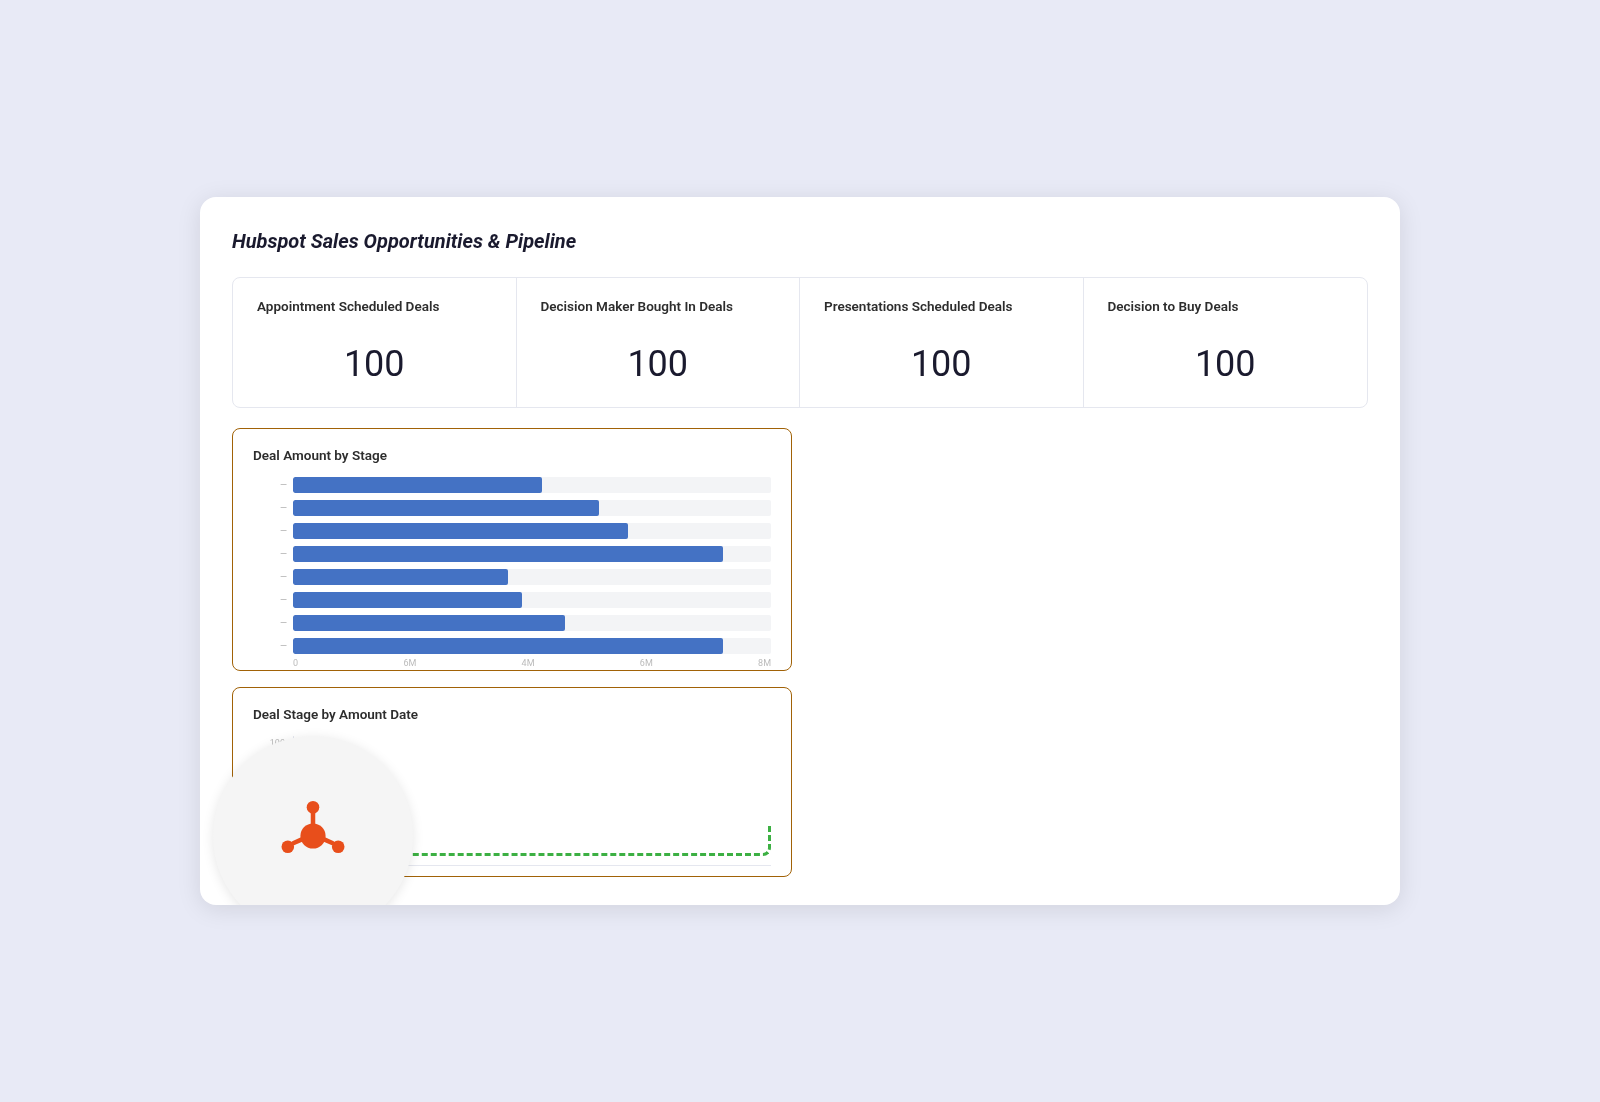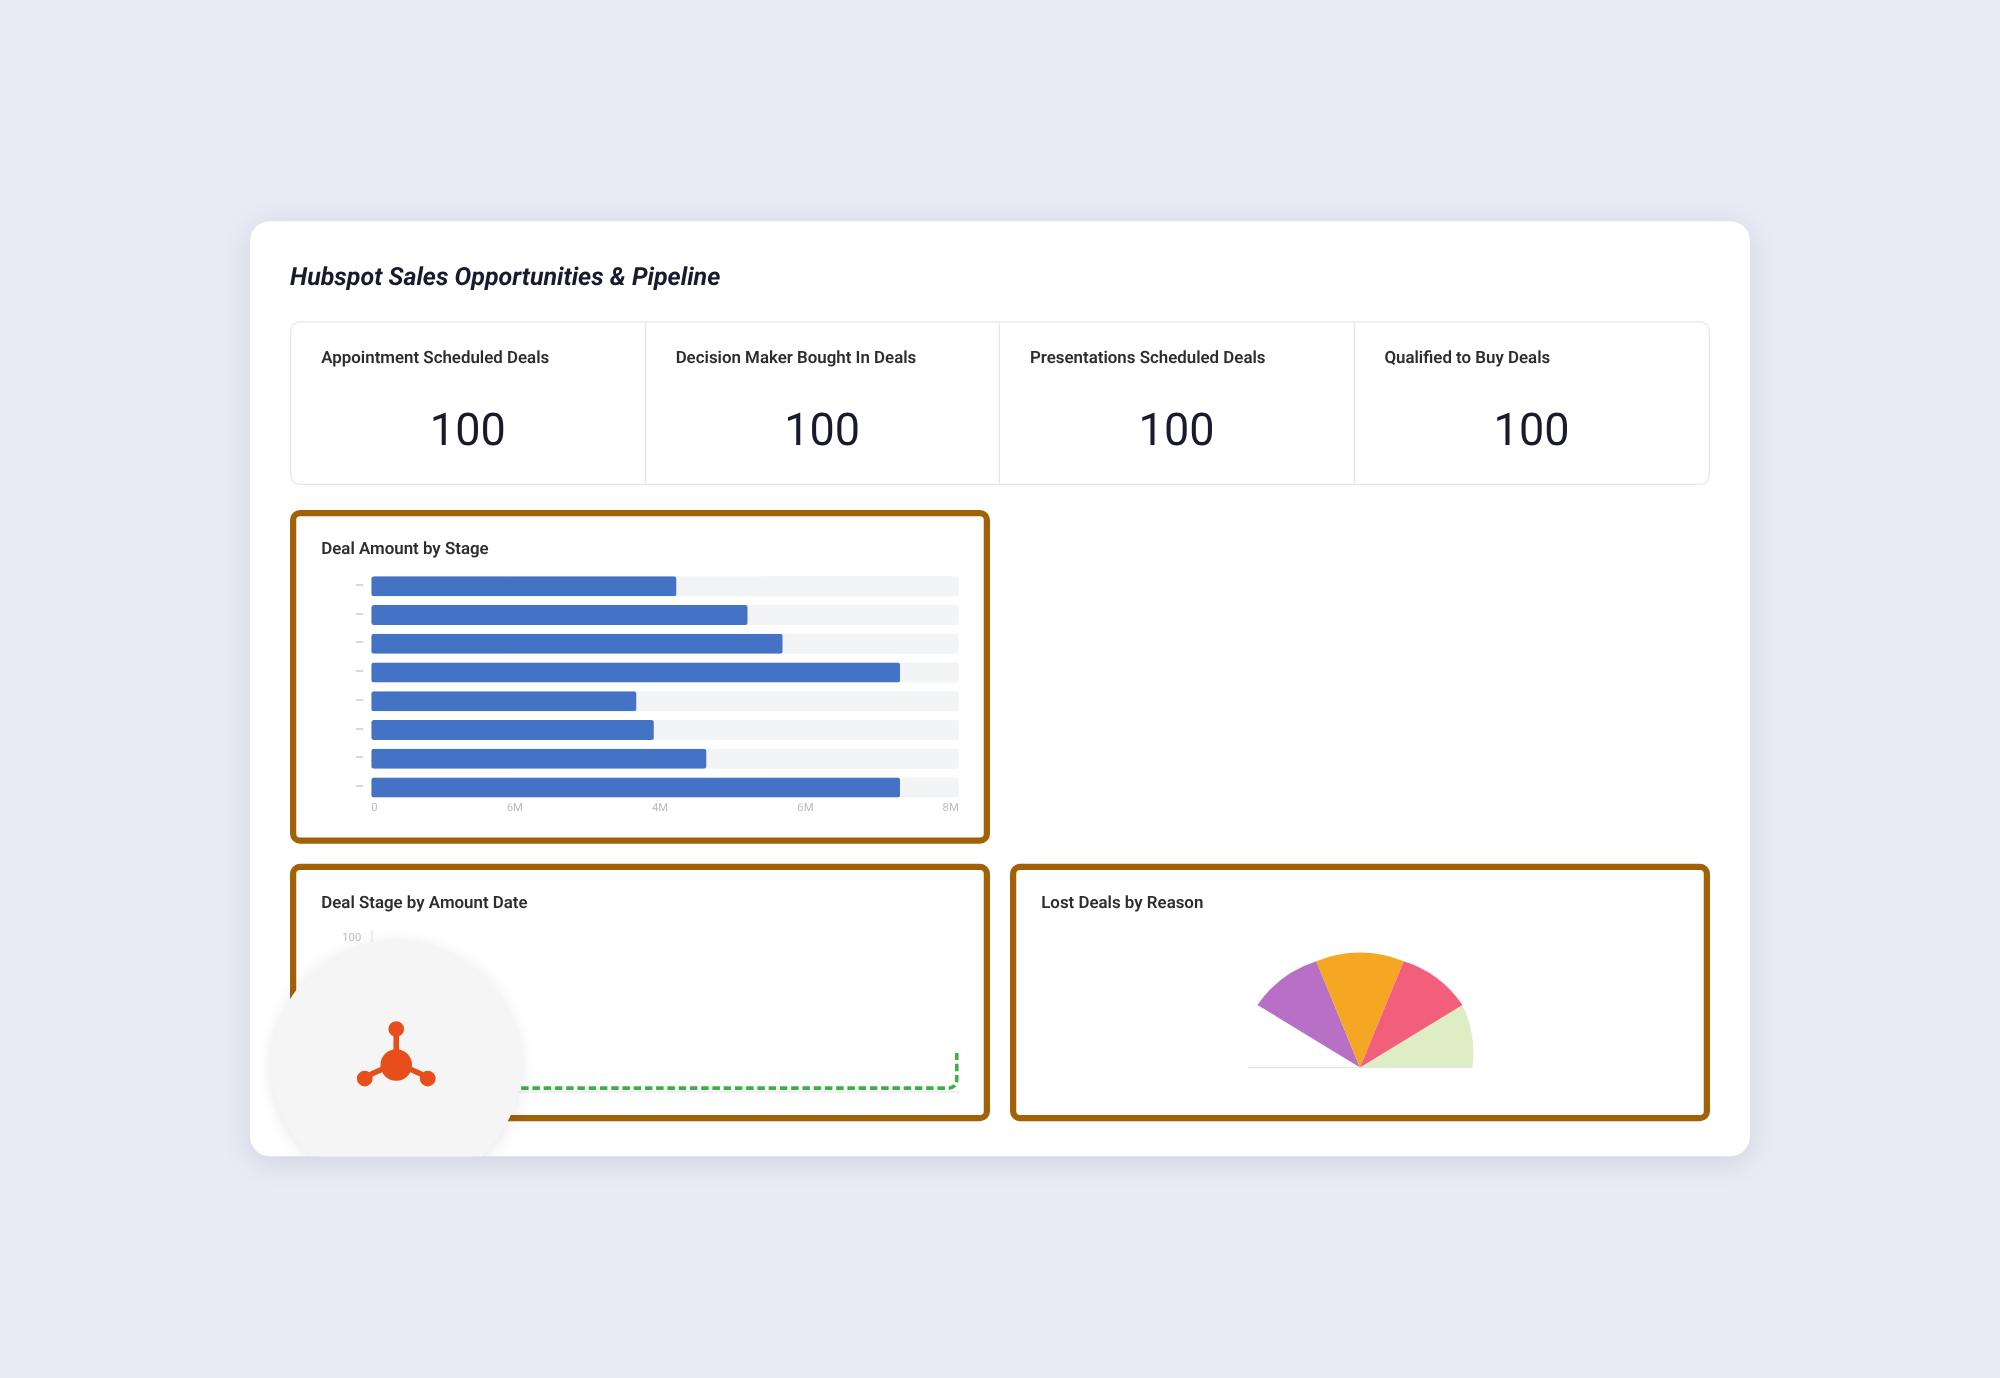--- a/index.html
+++ b/index.html
@@ -69,23 +69,23 @@
 
     
     .charts-row {
       display: grid;
       grid-template-columns: 1fr 1fr;
       gap: 16px;
       margin-bottom: 16px;
     }
 
     .chart-panel {
-      border: 5px solid #a16207;
+      border: 1px solid #a16207;
       border-radius: 8px;
-      padding: 18px 20px 18px 20px;
+      padding: 18px 20px 2px 20px;
       background: #fff;
       position: relative;
       overflow: hidden;
     }
 
     .chart-title {
       font-size: 13.5px;
       font-weight: 600;
       color: #2d2d2d;
       margin-bottom: 14px;
@@ -224,21 +224,21 @@
     </div>
     <div class="kpi-card">
       <div class="kpi-label">Decision Maker Bought In Deals</div>
       <div class="kpi-value">100</div>
     </div>
     <div class="kpi-card">
       <div class="kpi-label">Presentations Scheduled Deals</div>
       <div class="kpi-value">100</div>
     </div>
     <div class="kpi-card">
-      <div class="kpi-label">Qualified to Buy Deals</div>
+      <div class="kpi-label">Decision to Buy Deals</div>
       <div class="kpi-value">100</div>
     </div>
   </div>
 
   <div class="charts-row">
 
     <div class="chart-panel">
       <div class="chart-title">Deal Amount by Stage</div>
       <div class="bar-chart-horiz" id="bar-chart-horiz">
           <div class="bar-row">
@@ -352,31 +352,14 @@
           <line x1="72" y1="58" x2="63" y2="54" stroke="#e84e1b" stroke-width="5" stroke-linecap="round"></line>
 
           <circle cx="22" cy="62" r="7" fill="#e84e1b"></circle>
           <line x1="28" y1="58" x2="37" y2="54" stroke="#e84e1b" stroke-width="5" stroke-linecap="round"></line>
         </svg>
       </div>
 
       <div class="dashed-connector"></div>
     </div>
 
-    <div class="chart-panel">
-      <div class="chart-title">Lost Deals by Reason</div>
-      <div class="pie-wrap">
-        <svg width="220" height="130" viewBox="0 0 220 130">
-
-          <path d="M110,110 L28,60 A90,90 0 0,1 75,25 Z" fill="#b86fc6"></path>
-
-          <path d="M110,110 L75,25 A90,90 0 0,1 145,25 Z" fill="#f5a623"></path>
-
-          <path d="M110,110 L145,25 A90,90 0 0,1 192,60 Z" fill="#f25f7a"></path>
-
-          <path d="M110,110 L192,60 A90,90 0 0,1 200,110 Z" fill="#8dc63f" opacity="0.3"></path>
-
-          <line x1="20" y1="110" x2="200" y2="110" stroke="#e5e7ef" stroke-width="1"></line>
-        </svg>
-      </div>
-    </div>
   </div>
 </div>
 
 </body></html>

